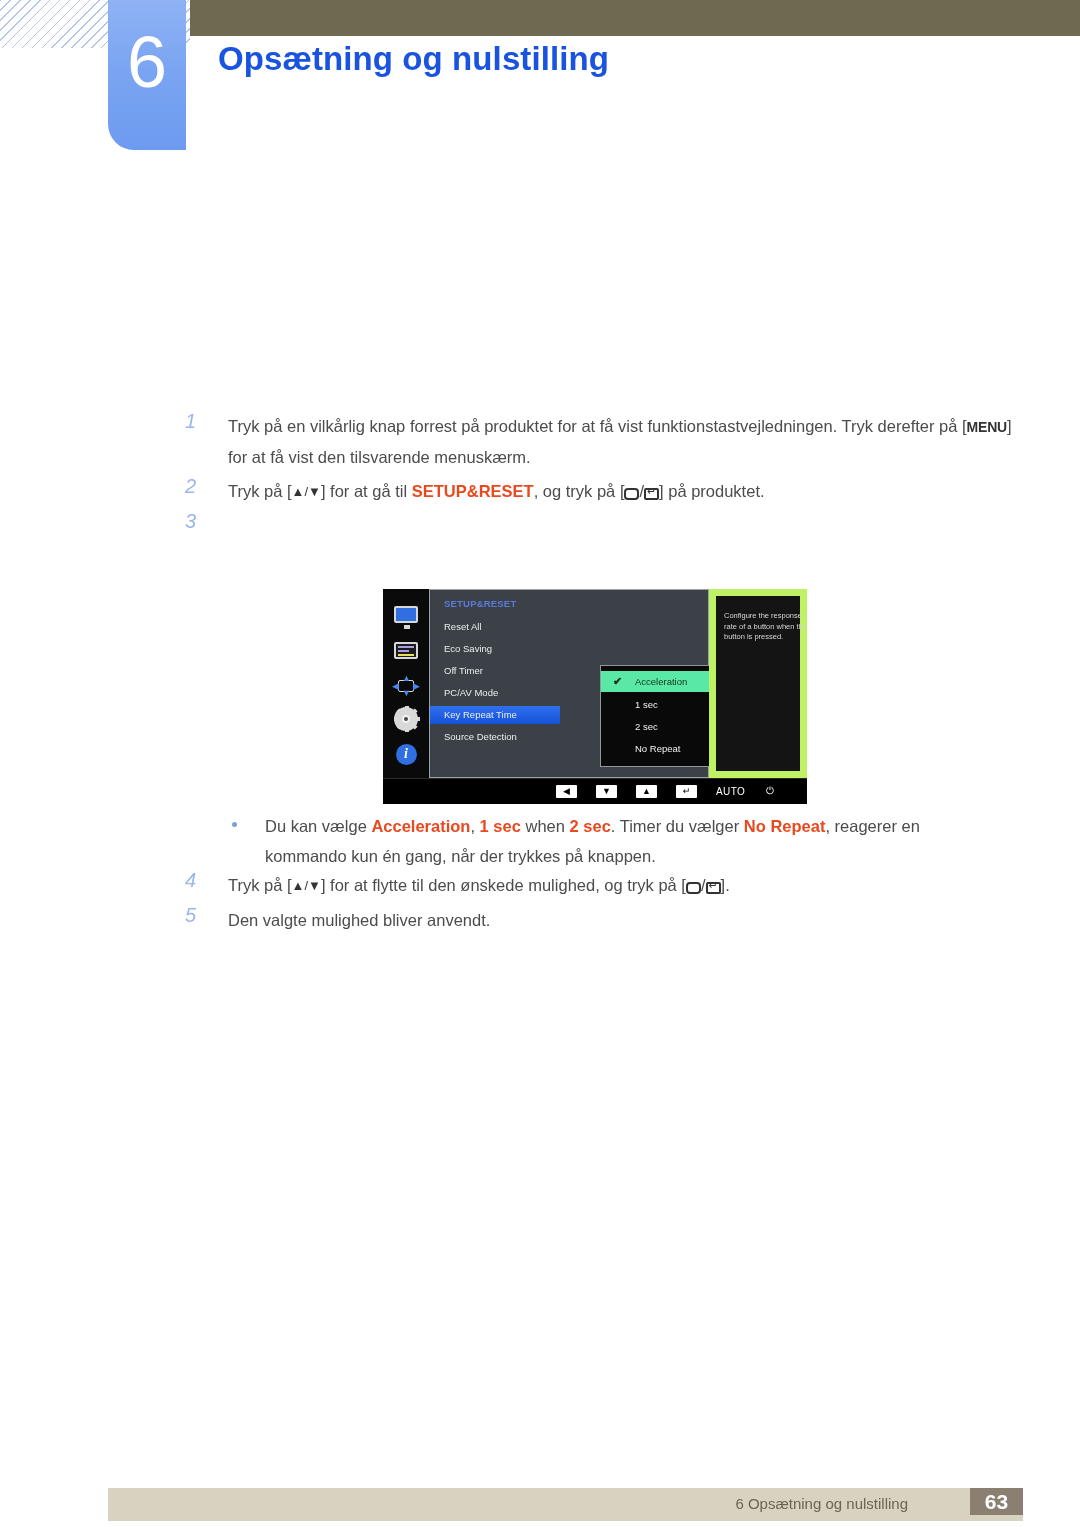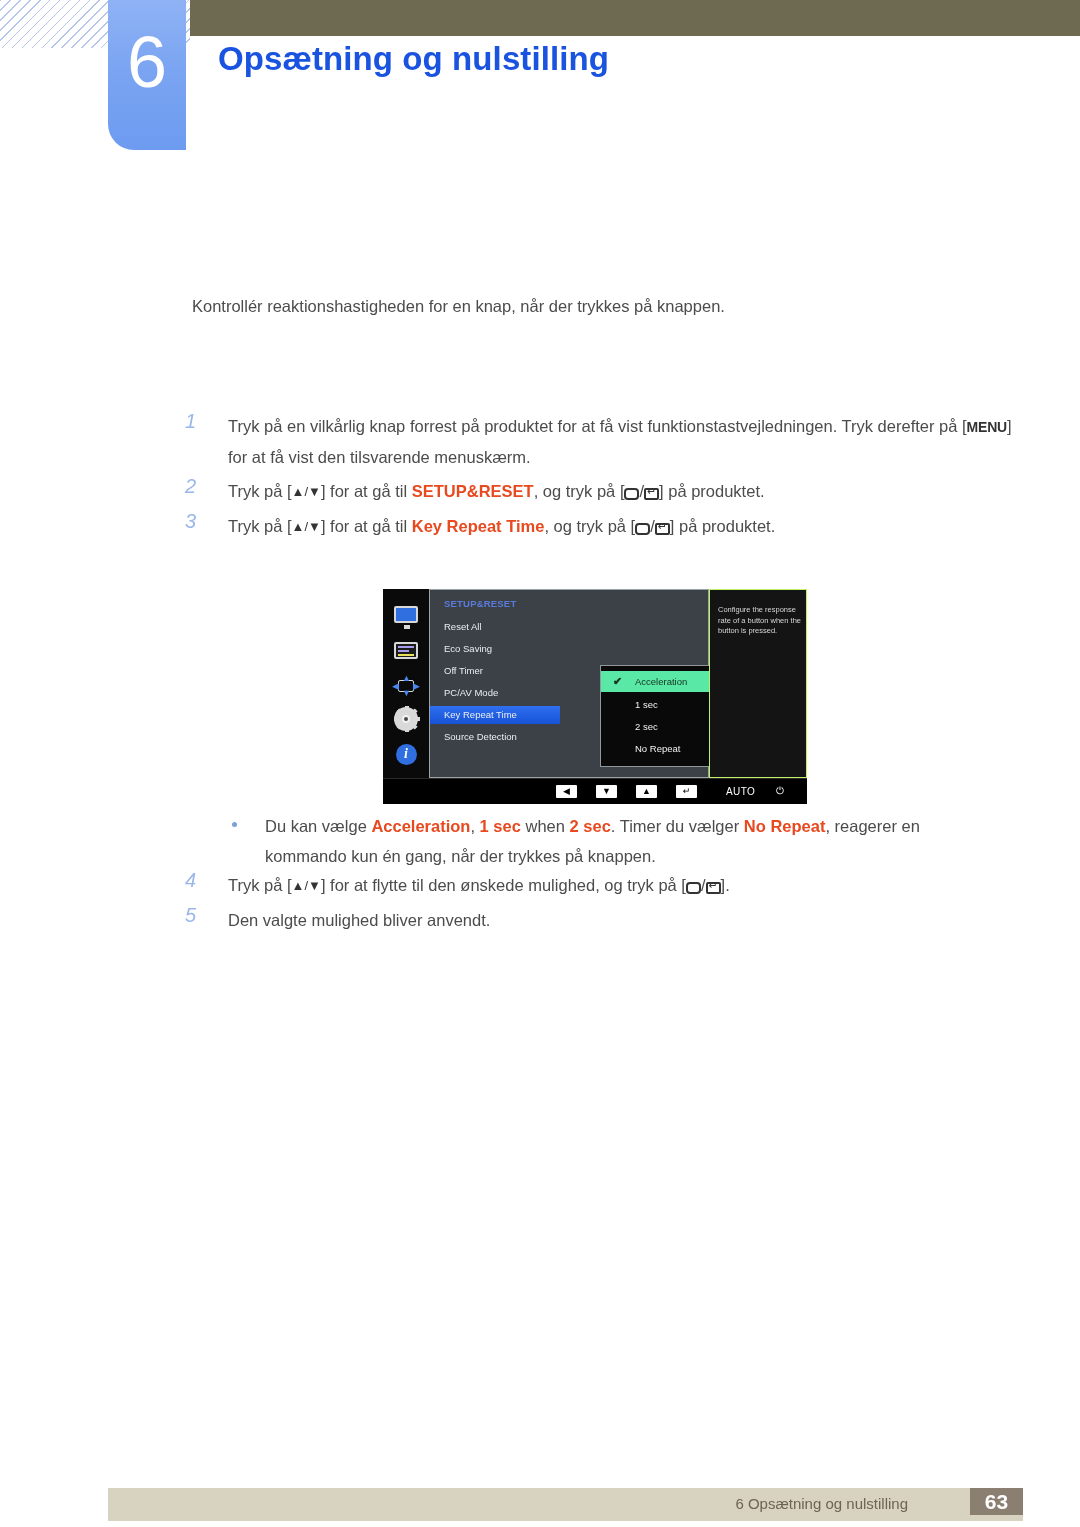--- a/index.html
+++ b/index.html
@@ -181,41 +181,41 @@
   }
   .osd-sub-item .txt { position:absolute; left:34px; }
   .osd-sub-item.sel { background:#5ae8a6; }
   .osd-sub-item.sel .txt { color:#16321f; }
   .osd-sub-item .chk {
     position:absolute; left:12px; top:0; color:#16321f;
     font-size:11px; line-height:21px; font-weight:700;
   }
   .osd-help {
     position:absolute; left:326px; top:0; width:98px; height:189px;
-    background:#141414; border:1px solid #bef264;
+    background:#141414; border:7px solid #bef264;
   }
   .osd-help p {
     position:absolute; left:8px; top:15px; width:88px;
     color:#d6d6d6; font-size:7.5px; line-height:10.5px;
   }
   .osd-bar {
     position:absolute; left:0; top:189px; width:424px; height:26px;
     background:#000; border-top:1px solid #2a2a2a;
   }
   .osd-btn {
     position:absolute; top:4px; height:16px;
     display:flex; align-items:center; justify-content:center;
     color:#fff;
   }
   .osd-btn .box {
     width:21px; height:13px; background:#fff; color:#000;
     display:flex; align-items:center; justify-content:center;
     font-size:9px; line-height:13px; border-radius:1px;
   }
-  .osd-btn .plain { font-size:10px; color:#fff; letter-spacing:.4px;margin-left:10px; }
+  .osd-btn .plain { font-size:10px; color:#fff; letter-spacing:.4px; }
 
   
   .bullet { position:absolute; left:232px; top:811px; width:760px; }
   .bullet .dot {
     position:absolute; left:0; top:11px; width:5px; height:5px;
     border-radius:50%; background:#7f9fd8;
   }
   .bullet .t { padding-left:33px; color:#4c4c4c; font-size:16.5px; line-height:30px; }
 
   .steps2 { position:absolute; left:185px; top:870px; width:840px; }
@@ -241,37 +241,35 @@
 
 <div class="page">
 
   <div class="hatch"></div>
   <div class="olivebar"></div>
   <div class="chapbox">
     <div class="chapnum">6</div>
   </div>
   <div class="chaptitle">Opsætning og nulstilling</div>
 
-  <div class="intro">Kontrollér reaktionshastigheden for en knap, når der trykkes på knappen.</div>
 
   <div class="steps">
 
     <div class="step">
       <span class="n">1</span>
       <div class="t"><span>Tryk på en vilkårlig knap forrest på produktet for at få vist funktionstastvejledningen. Tryk derefter på [</span><span class="menukey">MENU</span><span>] for at få vist den tilsvarende menuskærm.</span></div>
     </div>
 
     <div class="step">
       <span class="n">2</span>
       <div class="t"><span>Tryk på [</span><span class="tri">▲/▼</span><span>] for at gå til </span><span class="hl">SETUP&amp;RESET</span><span>, og tryk på [</span><span class="gicon g-back"></span><span>/</span><span class="gicon g-ent"></span><span>] på produktet.</span></div>
     </div>
 
     <div class="step">
       <span class="n">3</span>
-      <div class="t"><span>Tryk på [</span><span class="tri">▲/▼</span><span>] for at gå til </span><span class="hl">Key Repeat Time</span><span>, og tryk på [</span><span class="gicon g-back"></span><span>/</span><span class="gicon g-ent"></span><span>] på produktet.</span></div>
     </div>
 
   </div>
 
   <div class="osd">
     <div class="osd-body">
 
       <div class="osd-iconcol">
         <div class="osd-icon" style="top:12px">
             <div class="ic-monitor"></div>

